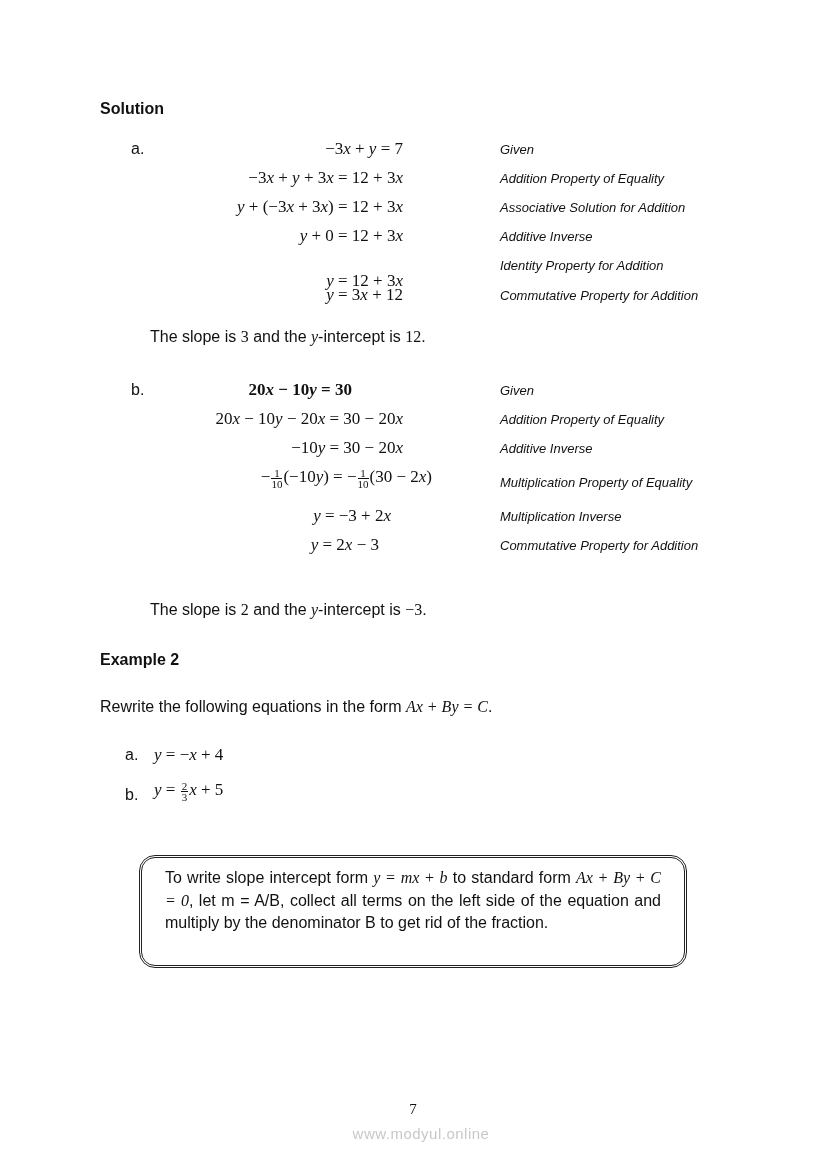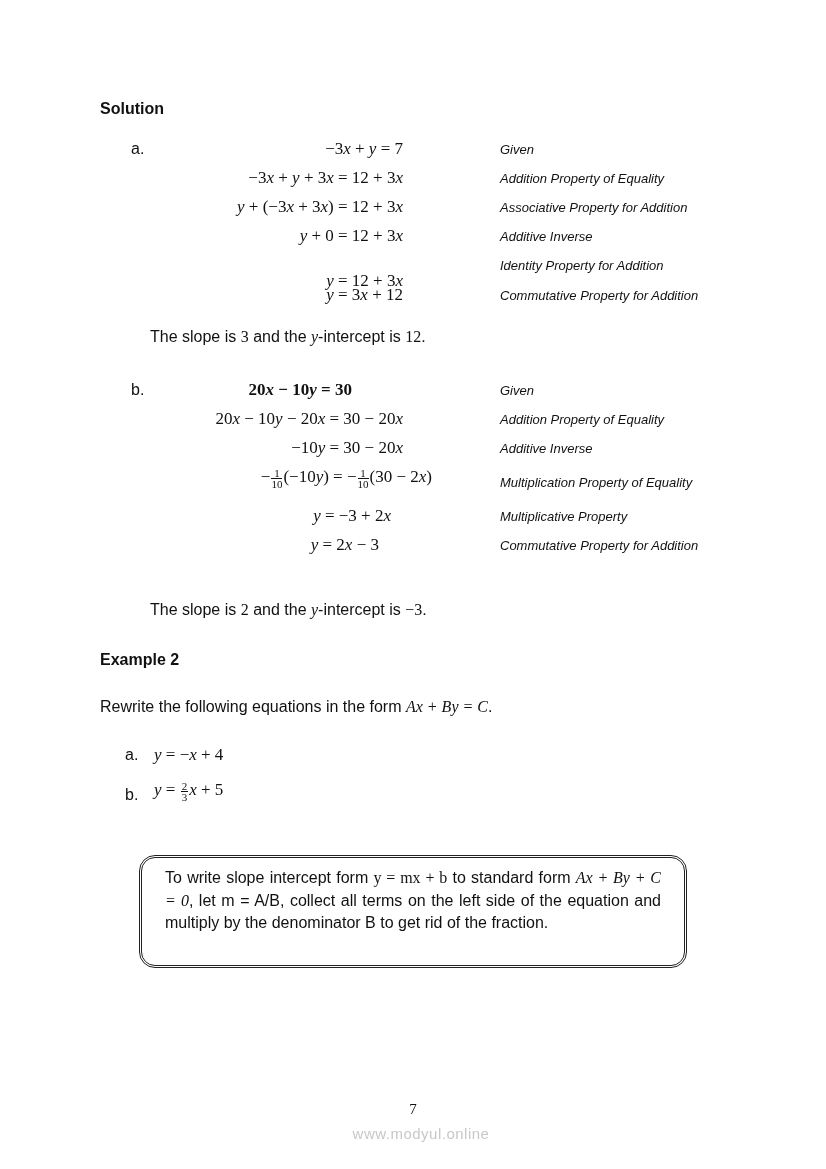--- a/index.html
+++ b/index.html
@@ -32,21 +32,21 @@
 
 <div class="math eq" style="top:139px;">−3<i>x</i> + <i>y</i> = 7</div>
 <div class="math eq" style="top:168px;">−3<i>x</i> + <i>y</i> + 3<i>x</i> = 12 + 3<i>x</i></div>
 <div class="math eq" style="top:197px;"><i>y</i> + (−3<i>x</i> + 3<i>x</i>) = 12 + 3<i>x</i></div>
 <div class="math eq" style="top:226px;text-align:right;"><i>y</i> + 0 = 12 + 3<i>x</i></div>
 <div class="math eq" style="top:271px;"><i>y</i> = 12 + 3<i>x</i></div>
 <div class="math eq b" style="top:285px;"><i>y</i> = 3<i>x</i> + 12</div>
 
 <div class="abs reason" style="left:500px; top:142px;">Given</div>
 <div class="abs reason" style="left:500px; top:171px;">Addition Property of Equality</div>
-<div class="abs reason" style="left:500px; top:200px;">Associative Property for Addition</div>
+<div class="abs reason" style="left:500px; top:200px;">Associative Solution for Addition</div>
 <div class="abs reason" style="left:500px; top:229px;">Additive Inverse</div>
 <div class="abs reason" style="left:500px; top:258px;">Identity Property for Addition</div>
 <div class="abs reason" style="left:500px; top:288px;">Commutative Property for Addition</div>
 
 <div class="abs para" style="left:150px; top:328px;">
   <span>The slope is </span><span class="math" style="font-size:16px">3</span><span> and the </span><span class="math" style="font-size:16px;font-style:italic">y</span><span>-intercept is </span><span class="math" style="font-size:16px">12</span><span>.</span>
 </div>
 
 <div class="abs label" style="left:131px; top:381px;">b.</div>
 
@@ -54,38 +54,38 @@
 <div class="math eq" style="top:409px;">20<i>x</i> − 10<i>y</i> − 20<i>x</i> = 30 − 20<i>x</i></div>
 <div class="math eq" style="top:438px;">−10<i>y</i> = 30 − 20<i>x</i></div>
 <div class="math eq" style="top:467px; right:394px;">−<span class="frac"><span class="num">1</span><span>10</span></span>(−10<i>y</i>) = −<span class="frac"><span class="num">1</span><span>10</span></span>(30 − 2<i>x</i>)</div>
 <div class="math eq" style="top:506px; right:435px;"><i>y</i> = −3 + 2<i>x</i></div>
 <div class="math eq b" style="top:535px; right:447px;"><i>y</i> = 2<i>x</i> − 3</div>
 
 <div class="abs reason" style="left:500px; top:383px;">Given</div>
 <div class="abs reason" style="left:500px; top:412px;">Addition Property of Equality</div>
 <div class="abs reason" style="left:500px; top:441px;">Additive Inverse</div>
 <div class="abs reason" style="left:500px; top:475px;">Multiplication Property of Equality</div>
-<div class="abs reason" style="left:500px; top:509px;">Multiplicative Property</div>
+<div class="abs reason" style="left:500px; top:509px;">Multiplication Inverse</div>
 <div class="abs reason" style="left:500px; top:538px;">Commutative Property for Addition</div>
 
 <div class="abs para" style="left:150px; top:601px;">
   <span>The slope is </span><span class="math" style="font-size:16px">2</span><span> and the </span><span class="math" style="font-size:16px;font-style:italic">y</span><span>-intercept is </span><span class="math" style="font-size:16px">−3</span><span>.</span>
 </div>
 
 <div class="abs heading" style="left:100px; top:651px;">Example 2</div>
 
 <div class="abs para" style="left:100px; top:698px;">
   <span>Rewrite the following equations in the form </span><span class="math" style="font-size:16px;font-style:italic">Ax + By = C</span><span>.</span>
 </div>
 
 <div class="abs label" style="left:125px; top:746px;">a.</div>
 <div class="abs math" style="left:154px; top:745px;"><i>y</i> = −<i>x</i> + 4</div>
 
 <div class="abs label" style="left:125px; top:786px;">b.</div>
 <div class="abs math" style="left:154px; top:780px;"><i>y</i> = <span class="frac"><span class="num">2</span><span>3</span></span><i>x</i> + 5</div>
 
 <div class="box"></div>
 <div class="box-text">
-  <span>To write slope intercept form </span><span class="math" style="font-size:16px;">y = mx + b</span><span> to standard form </span><span class="math" style="font-size:16px;font-style:italic;white-space:normal">Ax + By + C = 0</span><span>, let m = A/B, collect all terms on the left side of the equation and multiply by the denominator B to get rid of the fraction.</span>
+  <span>To write slope intercept form </span><span class="math" style="font-size:16px;font-style:italic">y = mx + b</span><span> to standard form </span><span class="math" style="font-size:16px;font-style:italic;white-space:normal">Ax + By + C = 0</span><span>, let m = A/B, collect all terms on the left side of the equation and multiply by the denominator B to get rid of the fraction.</span>
 </div>
 
 <div class="abs page-num" style="left:0; width:826px; text-align:center; top:1101px;">7</div>
 <div class="abs watermark" style="left:8px; width:826px; text-align:center; top:1125px;">www.modyul.online</div>
 
 </body></html>

